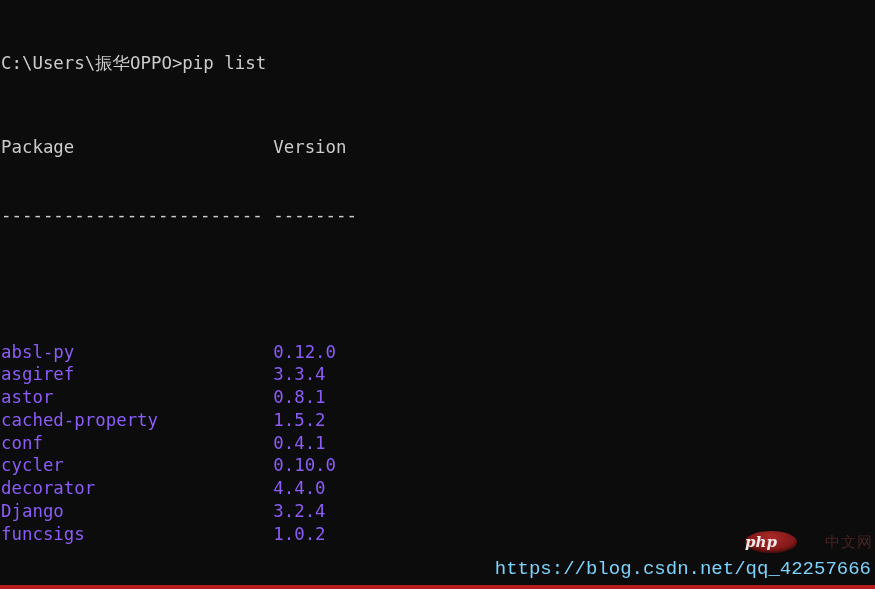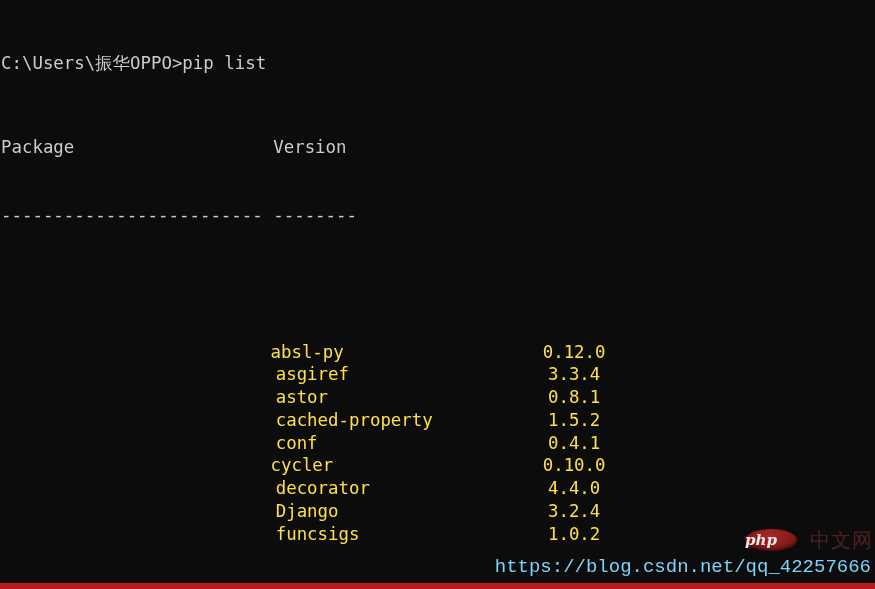--- a/index.html
+++ b/index.html
@@ -7,21 +7,21 @@
     padding: 0;
     background: #0c0c0c;
   }
   #screen {
     position: relative;
     width: 875px;
     height: 589px;
     background: #0c0c0c;
     overflow: hidden;
     box-sizing: border-box;
-    border-bottom: 6px solid #b91c1c;
+    border-bottom: 4px solid #b91c1c;
   }
   #console {
     position: absolute;
     left: 0;
     top: 0;
     width: 875px;
     padding: 6px 0 0 1px;
     box-sizing: border-box;
     font-family: "DejaVu Sans Mono", "Liberation Mono", monospace;
     font-size: 17.4px;
@@ -33,21 +33,21 @@
   }
   .line {
     height: 22.75px;
     white-space: pre;
   }
   .prompt-line { color: #cccccc; }
   .warning-line { color: #c19c00; }
   .header-line { color: #cccccc; margin-top: 16px; }
   .dash-line { color: #cccccc; }
   .blank-line { color: transparent; }
-  .pkg-line { color: #fde047; text-align: center; }
+  .pkg-line { color: #8b5cf6; }
 
   
   #watermark {
     position: absolute;
     right: 0px;
     bottom: 0px;
     width: 275px;
     height: 58px;
     pointer-events: none;
   }
@@ -73,21 +73,21 @@
     font-style: italic;
     font-weight: bold;
     font-size: 15px;
     color: #f2eaea;
   }
   #wm-cn {
     position: absolute;
     right: 2px;
     top: 4px;
     font-family: "DejaVu Sans", "Liberation Sans", sans-serif;
-    font-size: 20px;
+    font-size: 15px;
     line-height: 22px;
     color: #4a2222;
     letter-spacing: 1px;
   }
   #wm-url {
     position: absolute;
     right: 4px;
     bottom: 6px;
     font-family: Liberation Mono, monospace;
     font-size: 19px;

